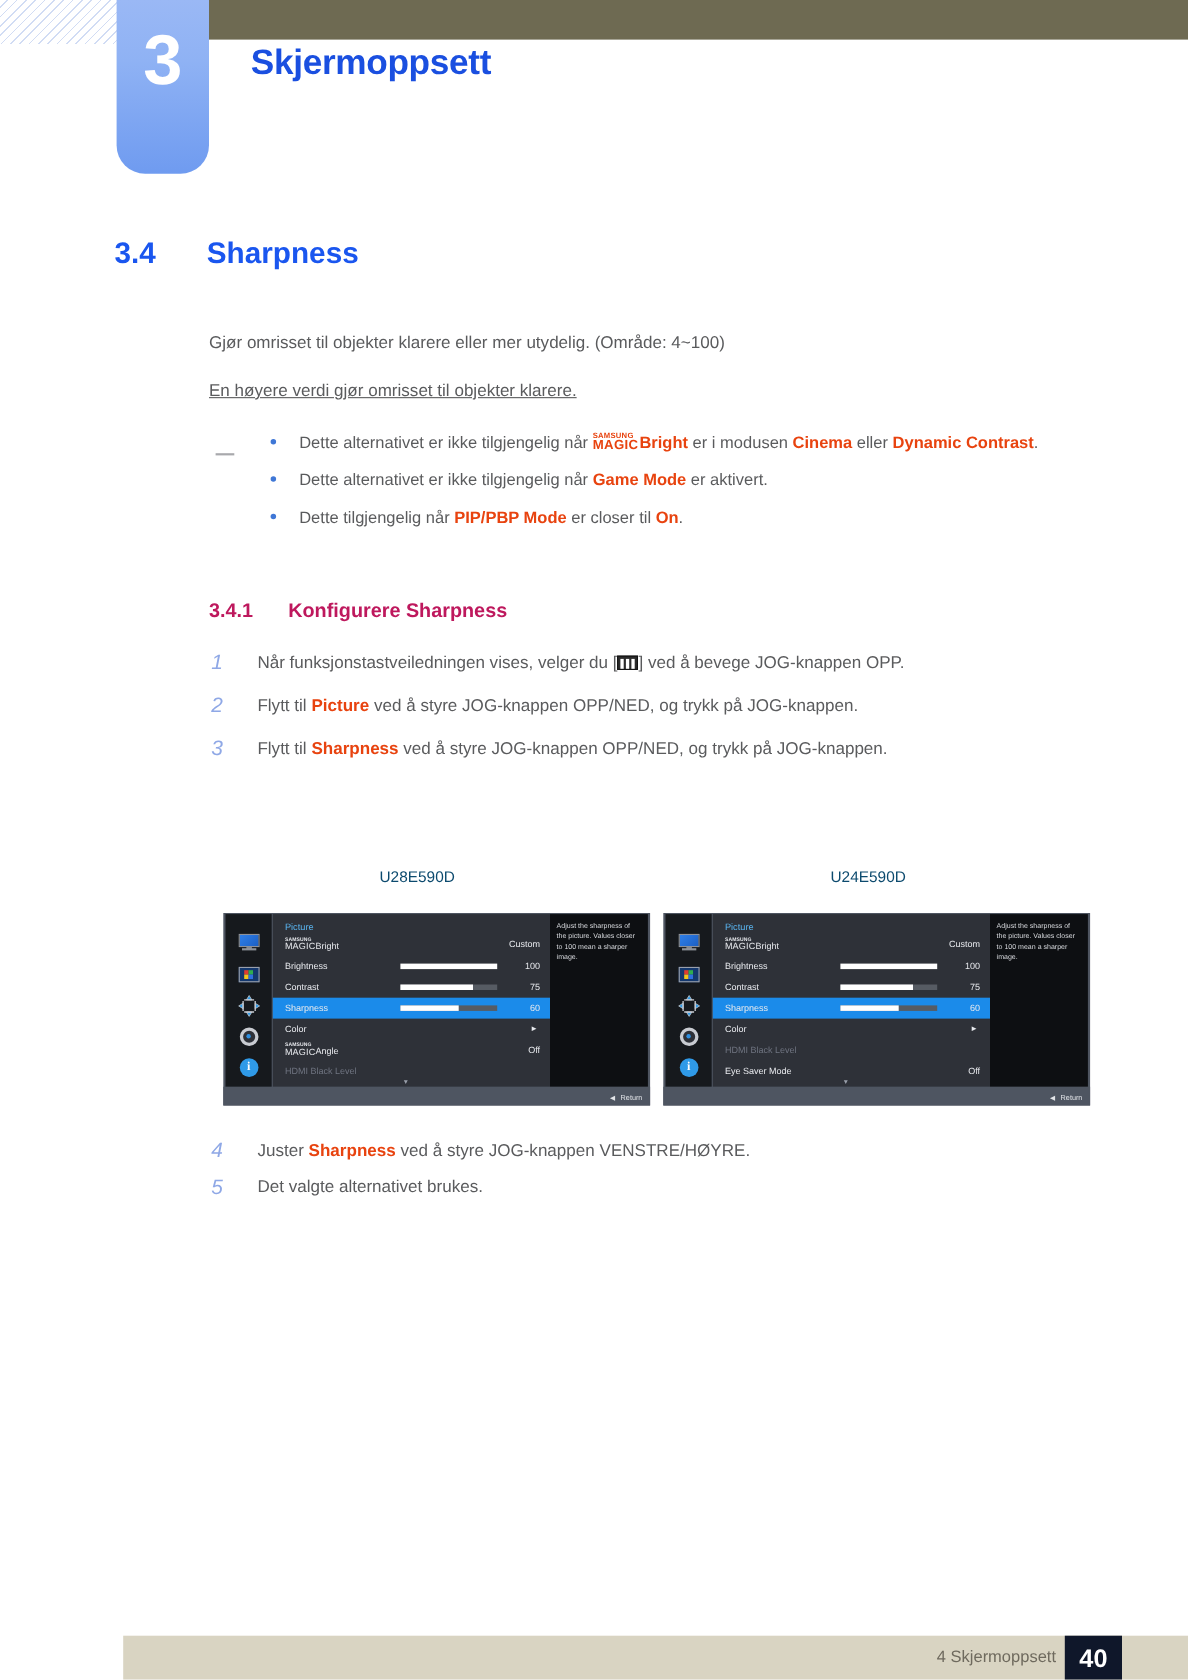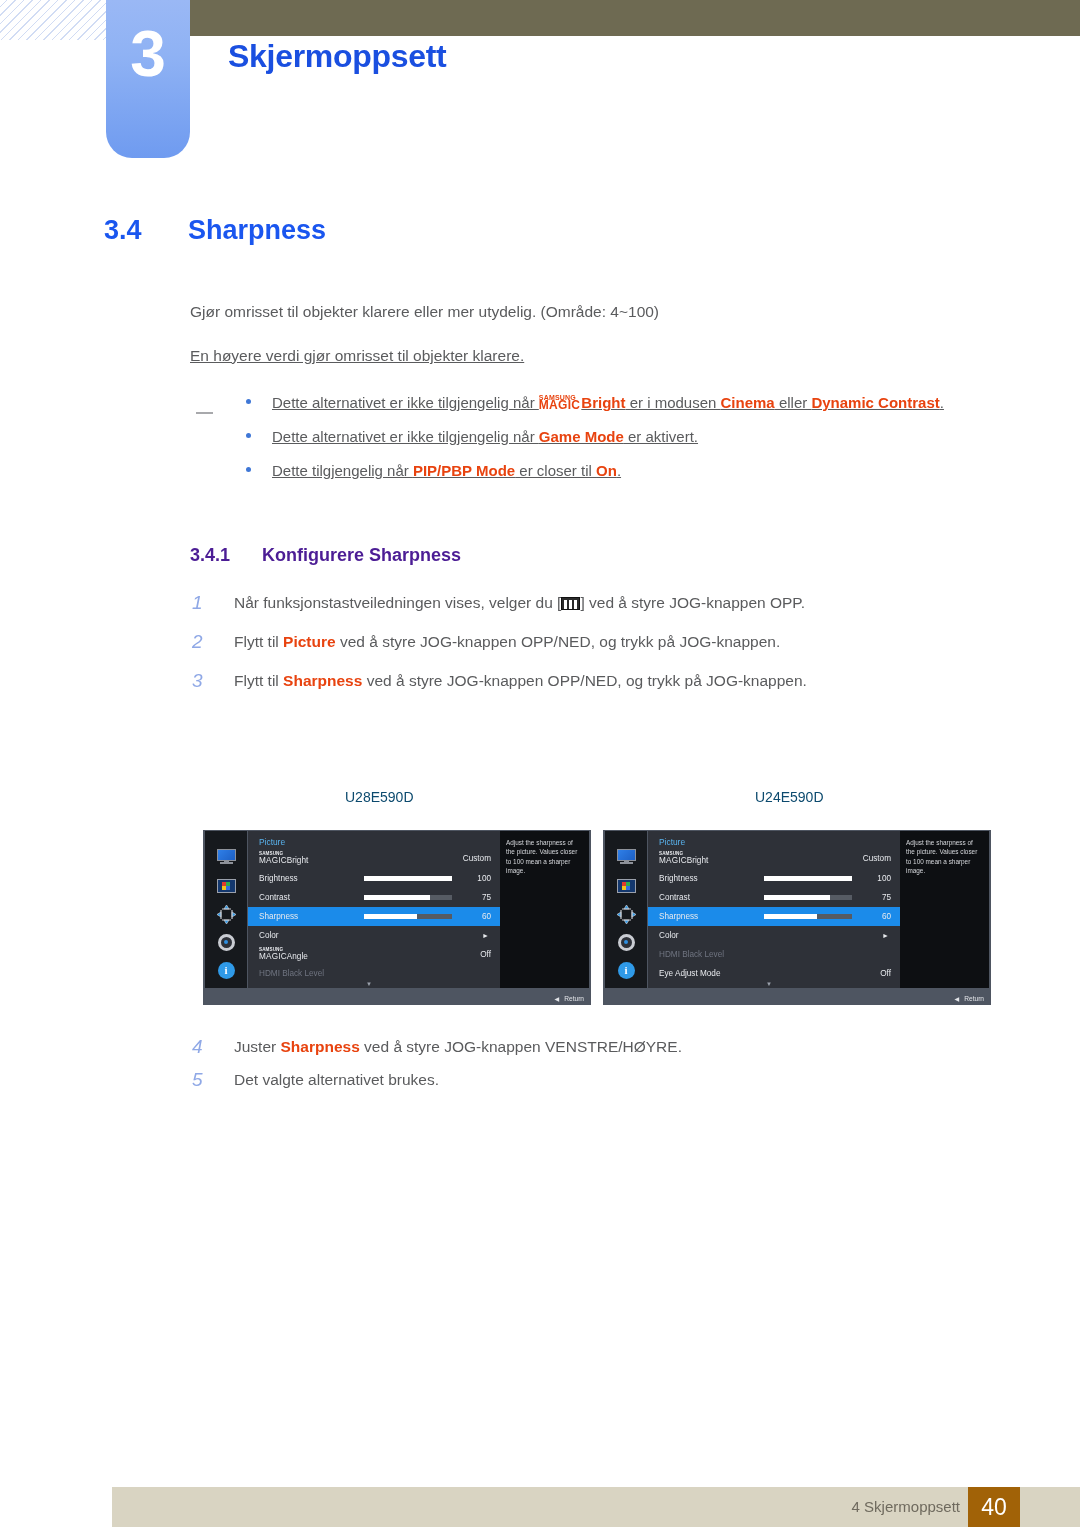--- a/index.html
+++ b/index.html
@@ -58,21 +58,21 @@
   .p2{ top:344px;text-decoration:underline; }
 
   
   .note-dash{
     position:absolute; left:196px; top:412px;
     width:17px; height:2px; background:#a8a9ac;
   }
   .notes{ position:absolute; left:232px; top:392px; width:760px; }
   .note-item{
     position:relative; padding-left:40px; margin-bottom:11px;
-    font-size:15px; color:#5a5b5d; line-height:1.53;text-decoration:underline;
+    font-size:15px; color:#5a5b5d; line-height:1.53;
   }
   .note-item .bul{
     position:absolute; left:14px; top:7px;
     width:5px; height:5px; border-radius:50%; background:#3f77d6;
   }
   .hl{ color:#e8430f; font-weight:bold; }
 
   
   .smagic{
     display:inline-block; position:relative; top:1px;
@@ -84,21 +84,21 @@
     letter-spacing:.2px; line-height:7px; margin-bottom:-1px;
   }
   .smagic .s2{
     display:block; font-size:12px; font-weight:bold; color:#e8430f;
     letter-spacing:.3px; line-height:11px;
   }
 
   
   .sub-head{
     position:absolute; left:190px; top:545px;
-    font-size:18px; font-weight:bold; color:#4c1d95;
+    font-size:18px; font-weight:bold; color:#be185d;
   }
   .sub-head .snum{ display:inline-block; width:72px; }
 
   
   .steps{ position:absolute; left:192px; top:590px; width:820px; }
   .step{
     position:relative; padding-left:42px; margin-bottom:14px;
     font-size:15.5px; color:#5a5b5d; line-height:1.62;
   }
   .step .sn{
@@ -245,23 +245,23 @@
   .foot-bar{
     position:absolute; left:112px; top:1487px; width:968px; height:40px;
     background:#d9d4c2;
   }
   .foot-text{
     position:absolute; right:120px; top:1498px;
     font-size:15px; color:#6f6a5e;
   }
   .foot-page{
     position:absolute; left:968px; top:1487px; width:52px; height:40px;
-    background:#a16207;
+    background:#0f172a;
     display:flex; align-items:center; justify-content:center;
-    color:#ffffff; font-size:23px; font-weight:normal;
+    color:#ffffff; font-size:23px; font-weight:bold;
   }
 </style>
 </head>
 <body>
 
 <div class="hatch"></div>
 <div class="hdr-bar"></div>
 <div class="chap-tab">
   <div class="chap-num">3</div>
 </div>
@@ -294,21 +294,21 @@
 </div>
 
 <div class="sub-head">
   <span class="snum">3.4.1</span><span>Konfigurere Sharpness</span>
 </div>
 
 <div class="steps">
 
   <div class="step">
     <span class="sn">1</span>
-    <span>Når funksjonstastveiledningen vises, velger du [</span><span class="jogicon"><i></i><i></i><i></i></span><span>] ved å styre JOG-knappen OPP.</span>
+    <span>Når funksjonstastveiledningen vises, velger du [</span><span class="jogicon"><i></i><i></i><i></i></span><span>] ved å bevege JOG-knappen OPP.</span>
   </div>
 
   <div class="step">
     <span class="sn">2</span>
     <span>Flytt til </span><span class="hl">Picture</span><span> ved å styre JOG-knappen OPP/NED, og trykk på JOG-knappen.</span>
   </div>
 
   <div class="step">
     <span class="sn">3</span>
     <span>Flytt til </span><span class="hl">Sharpness</span><span> ved å styre JOG-knappen OPP/NED, og trykk på JOG-knappen.</span>
@@ -483,21 +483,21 @@
     <div class="osd-row" style="top:95px">
       <span class="lbl">Color</span>
       <span class="arrow">►</span>
     </div>
 
     <div class="osd-row" style="top:114px">
       <span class="lbl dim">HDMI Black Level</span>
     </div>
 
     <div class="osd-row" style="top:133px">
-      <span class="lbl">Eye Adjust Mode</span>
+      <span class="lbl">Eye Saver Mode</span>
       <span class="val">Off</span>
     </div>
 
     <div class="osd-scroll">▼</div>
   </div>
 
   <div class="osd-desc">Adjust the sharpness of the picture. Values closer to 100 mean a sharper image.</div>
 
   <div class="osd-bottom">
     <div class="osd-return"><span class="arw">◀</span><span>Return</span></div>

